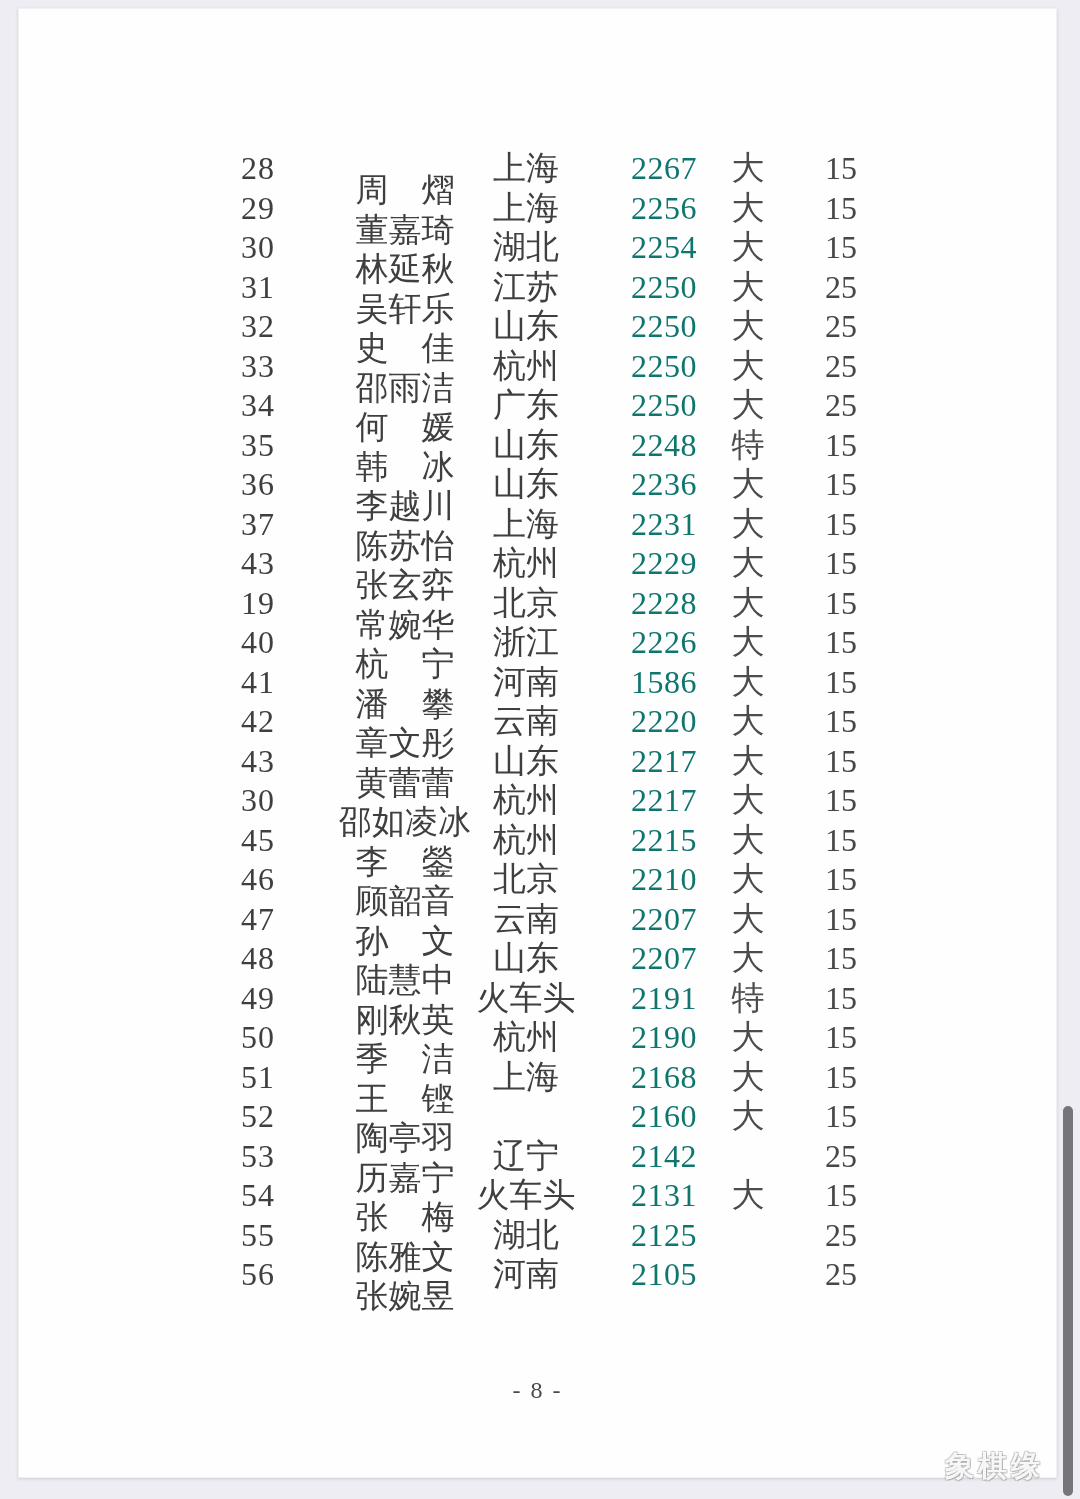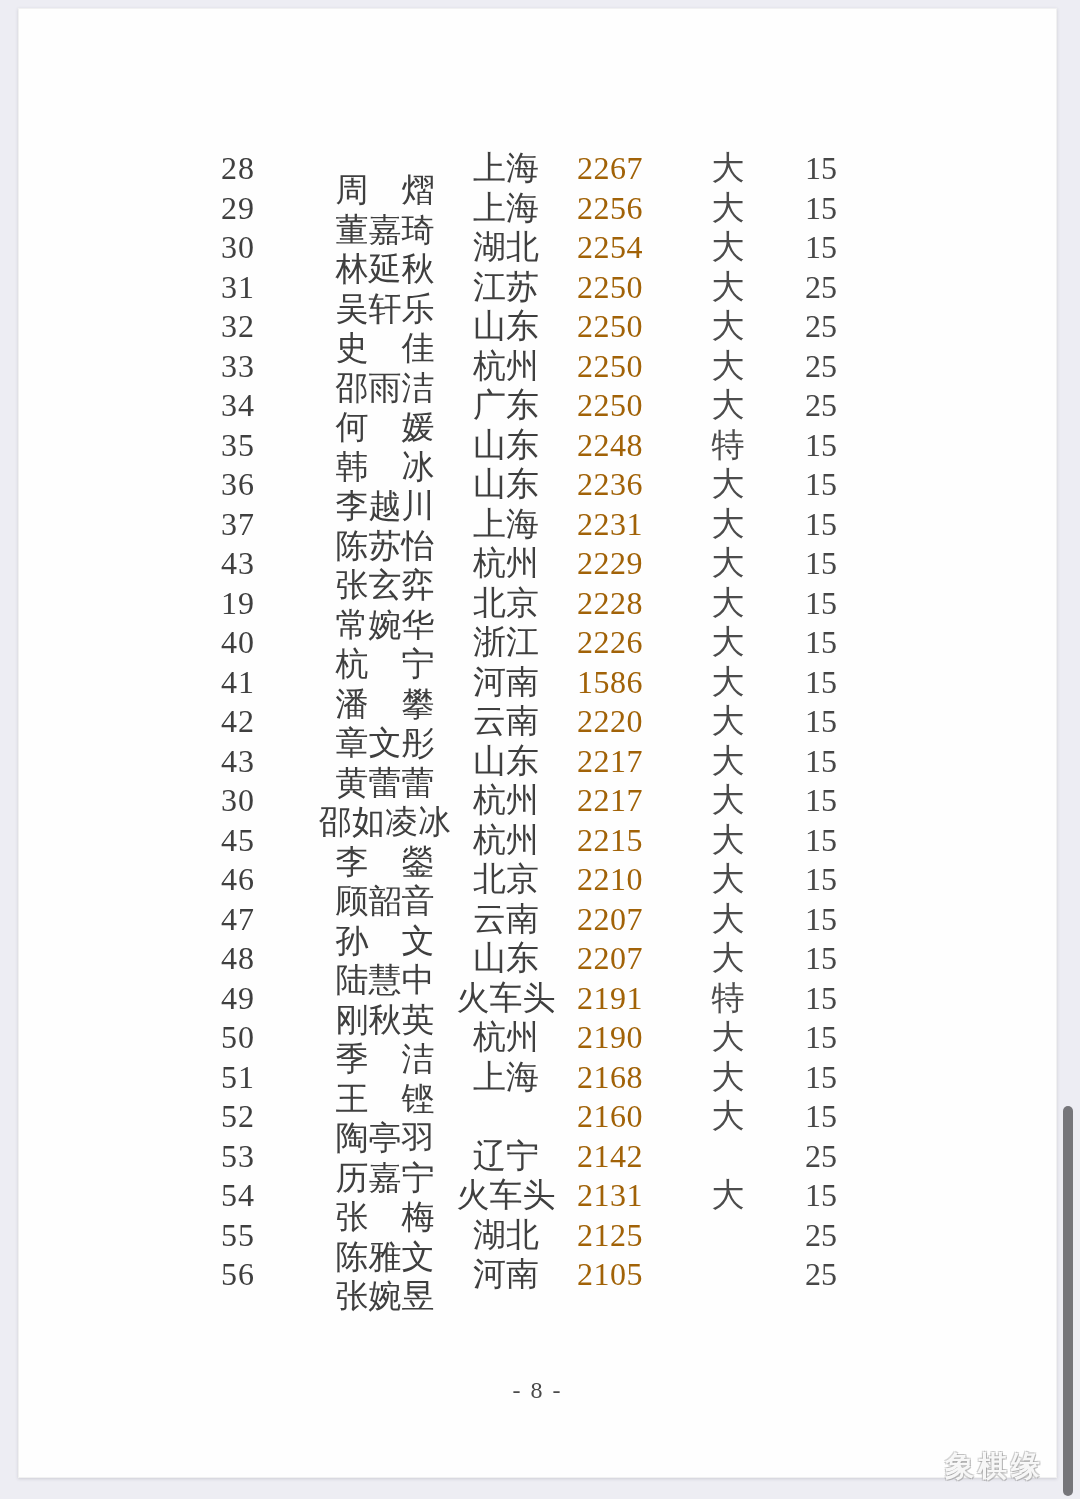--- a/index.html
+++ b/index.html
@@ -19,38 +19,39 @@
     left:18px; top:8px;
     width:1039px; height:1470px;
     background:#fefefe;
     border:1px solid rgba(0,0,0,0.05);
     box-shadow:0 1px 3px rgba(60,60,80,0.18);
   }
   .ranking-table{
     position:absolute;
     left:0; top:140px;
     width:100%;
+    padding-left:20px;
   }
   .row{
     display:flex;
     align-items:center;
     height:39.5px;
     color:#3d3d3d;
   }
   .cell{
     display:inline-block;
     font-size:32px;
     line-height:39.5px;
     color:#3f3f3f;
     white-space:nowrap;
   }
   .c-rank   { margin-left:184px; width:70px;  text-align:center; letter-spacing:1px; }
   .c-name   { margin-left:46px;  width:132px; text-align:center; font-size:33px; overflow:visible;margin-top:44px; }
   .c-region { width:110px; text-align:center; font-size:33px; }
-  .c-rating { margin-left:16px;  width:100px; text-align:left; color:#a16207; letter-spacing:0.5px; }
+  .c-rating { margin-left:16px;  width:100px; text-align:right; color:#0f766e; letter-spacing:0.5px; }
   .c-title  { margin-left:11px;  width:80px;  text-align:center; font-size:33px; color:#4c4c4c; }
   .c-points { margin-left:3px;   width:100px; text-align:center; color:#474747; }
   .page-number{
     position:absolute;
     left:0; top:1368px;
     width:100%;
     text-align:center;
     font-size:24px;
     letter-spacing:2px;
     color:#4a4a4a;

